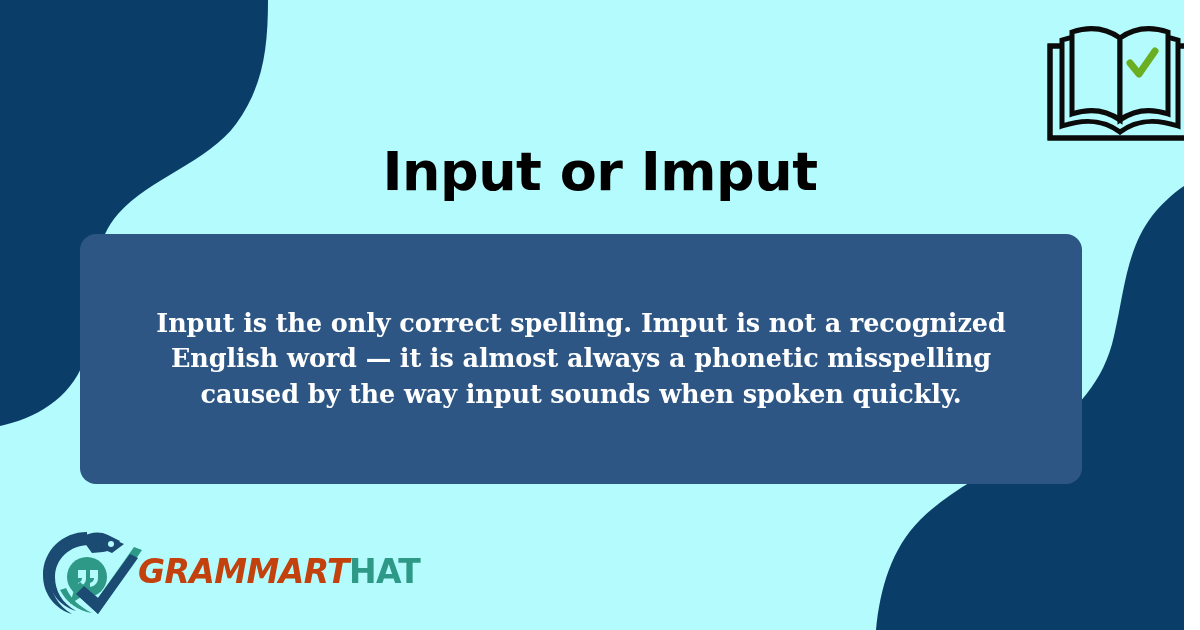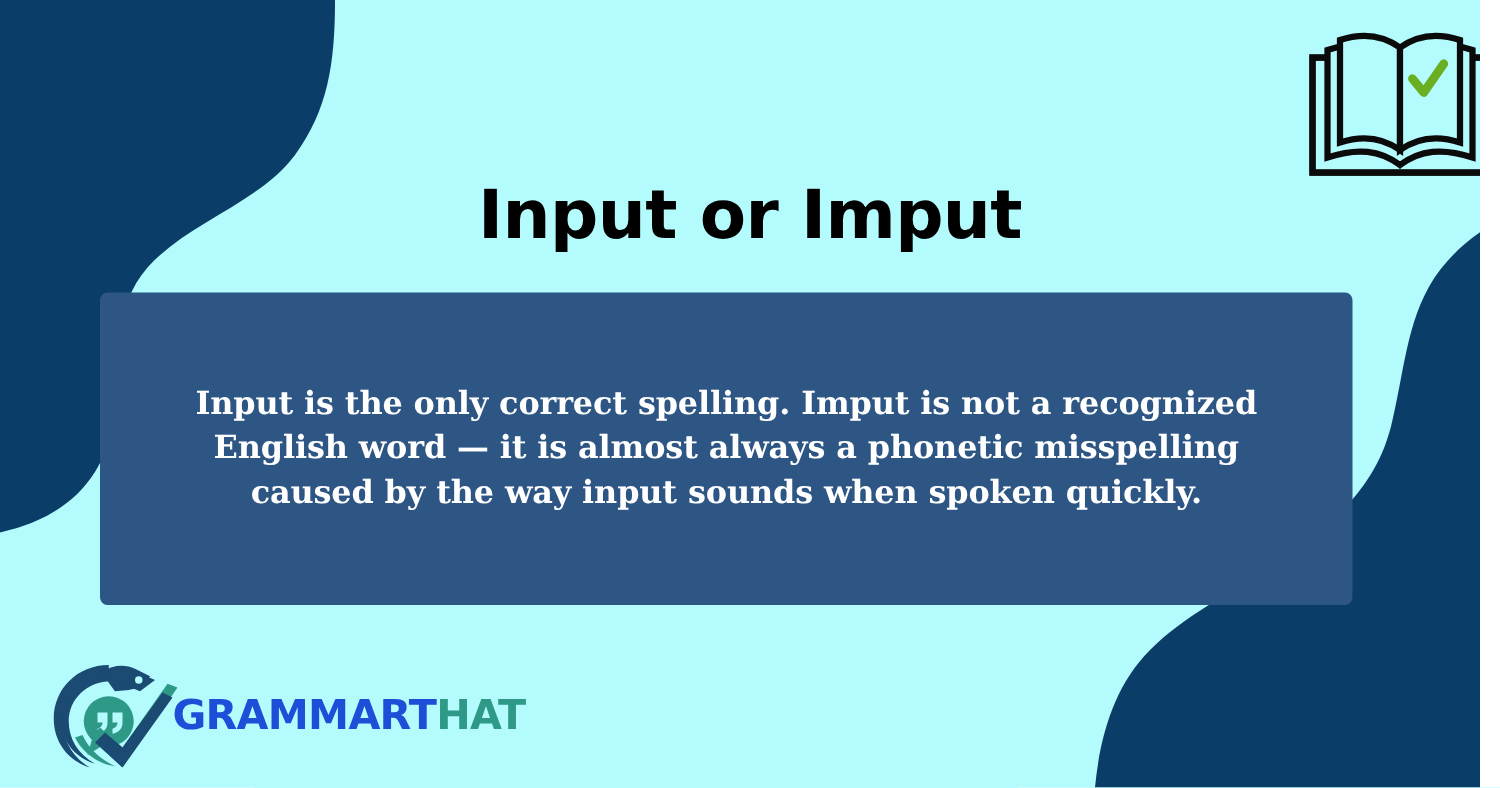--- a/index.html
+++ b/index.html
@@ -57,21 +57,21 @@
   }
 
   
   .answer-card {
     position: absolute;
     left: 80px;
     top: 234px;
     width: 1002px;
     height: 250px;
     background: #2d5684;
-    border-radius: 6px;
+    border-radius: 16px;
     display: flex;
     align-items: center;
     justify-content: center;
     box-sizing: border-box;
     padding: 0 52px;
   }
 
   .answer-text {
     font-family: "DejaVu Serif", "Liberation Serif", serif;
     font-size: 25.5px;
@@ -97,21 +97,21 @@
     flex: 0 0 auto;
   }
   .logo-wordmark {
     margin-left: -4px;
     font-family: "DejaVu Sans", "Liberation Sans", sans-serif;
     font-size: 33px;
     font-weight: 700;
     letter-spacing: -0.6px;
     white-space: nowrap;
   }
-  .wm-dark { color: #1d4ed8; }
+  .wm-dark { color: #c2410c; font-style: italic; }
   .wm-teal { color: #2e9987; margin-top: 12px; }
 </style>
 </head>
 <body>
 
 <div id="card-canvas">
 
   <svg class="bg-blobs" viewBox="0 0 1200 630" preserveAspectRatio="none" aria-hidden="true">
     <path fill="#0a3d68" d="M0,0 L268,0 C268,52 262,88 236,124 C208,162 150,178 118,214
              C90,246 96,288 92,330 C86,378 60,404 26,418 C16,422 8,424 0,426 Z"></path>

